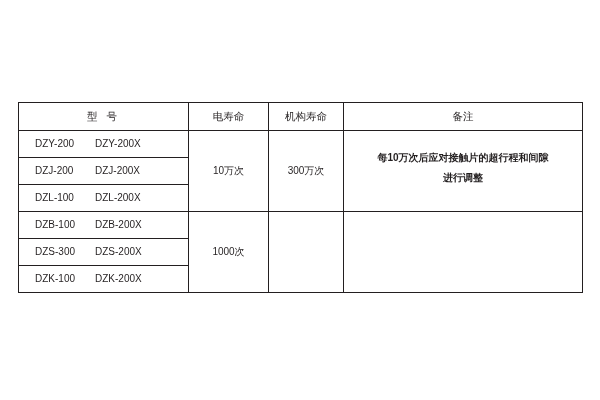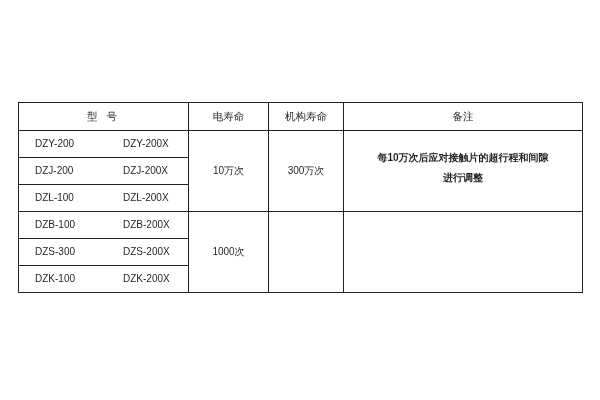--- a/index.html
+++ b/index.html
@@ -52,21 +52,21 @@
   .model-cell {
     text-align: left;
     padding-left: 0;
   }
   .model-inner {
     display: flex;
     justify-content: flex-start;
     padding-left: 16px;
   }
   .model-a {
-    width: 88px;
+    width: 60px;
     text-align: left;
     white-space: nowrap;
   }
   .model-b {
     text-align: left;
     white-space: nowrap;
   }
   .note-cell {
     text-align: left;
     vertical-align: top;

